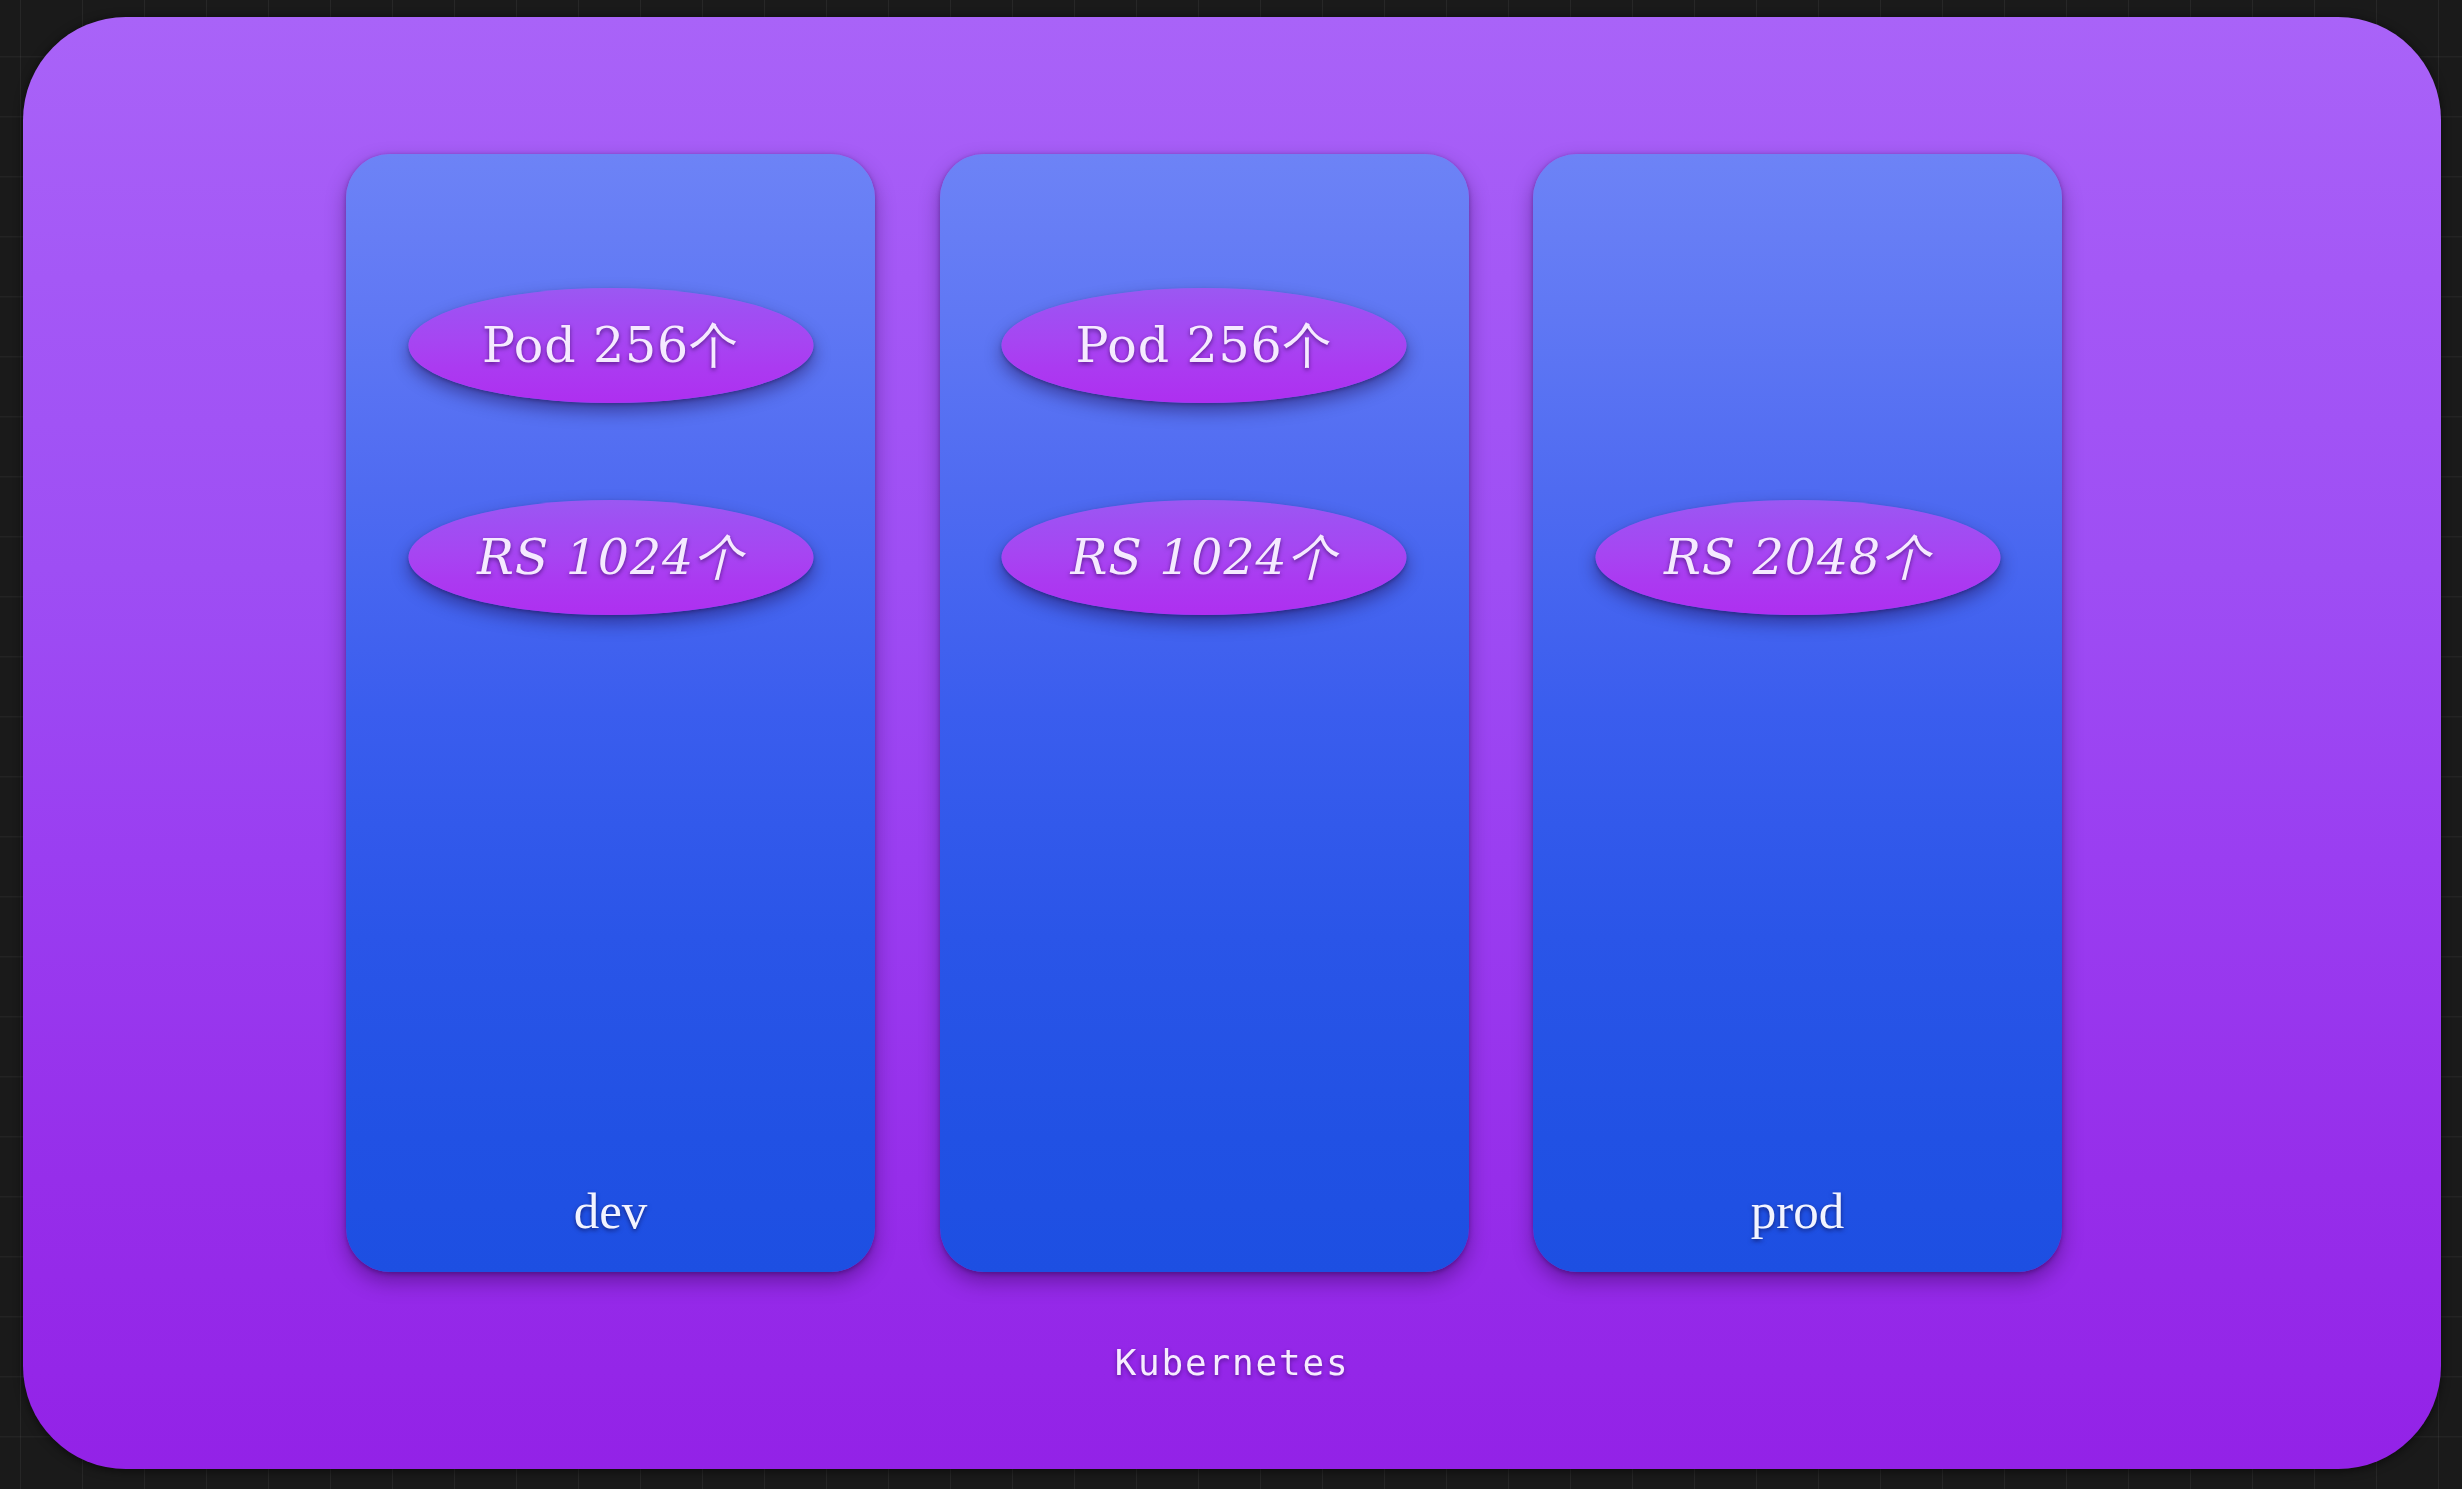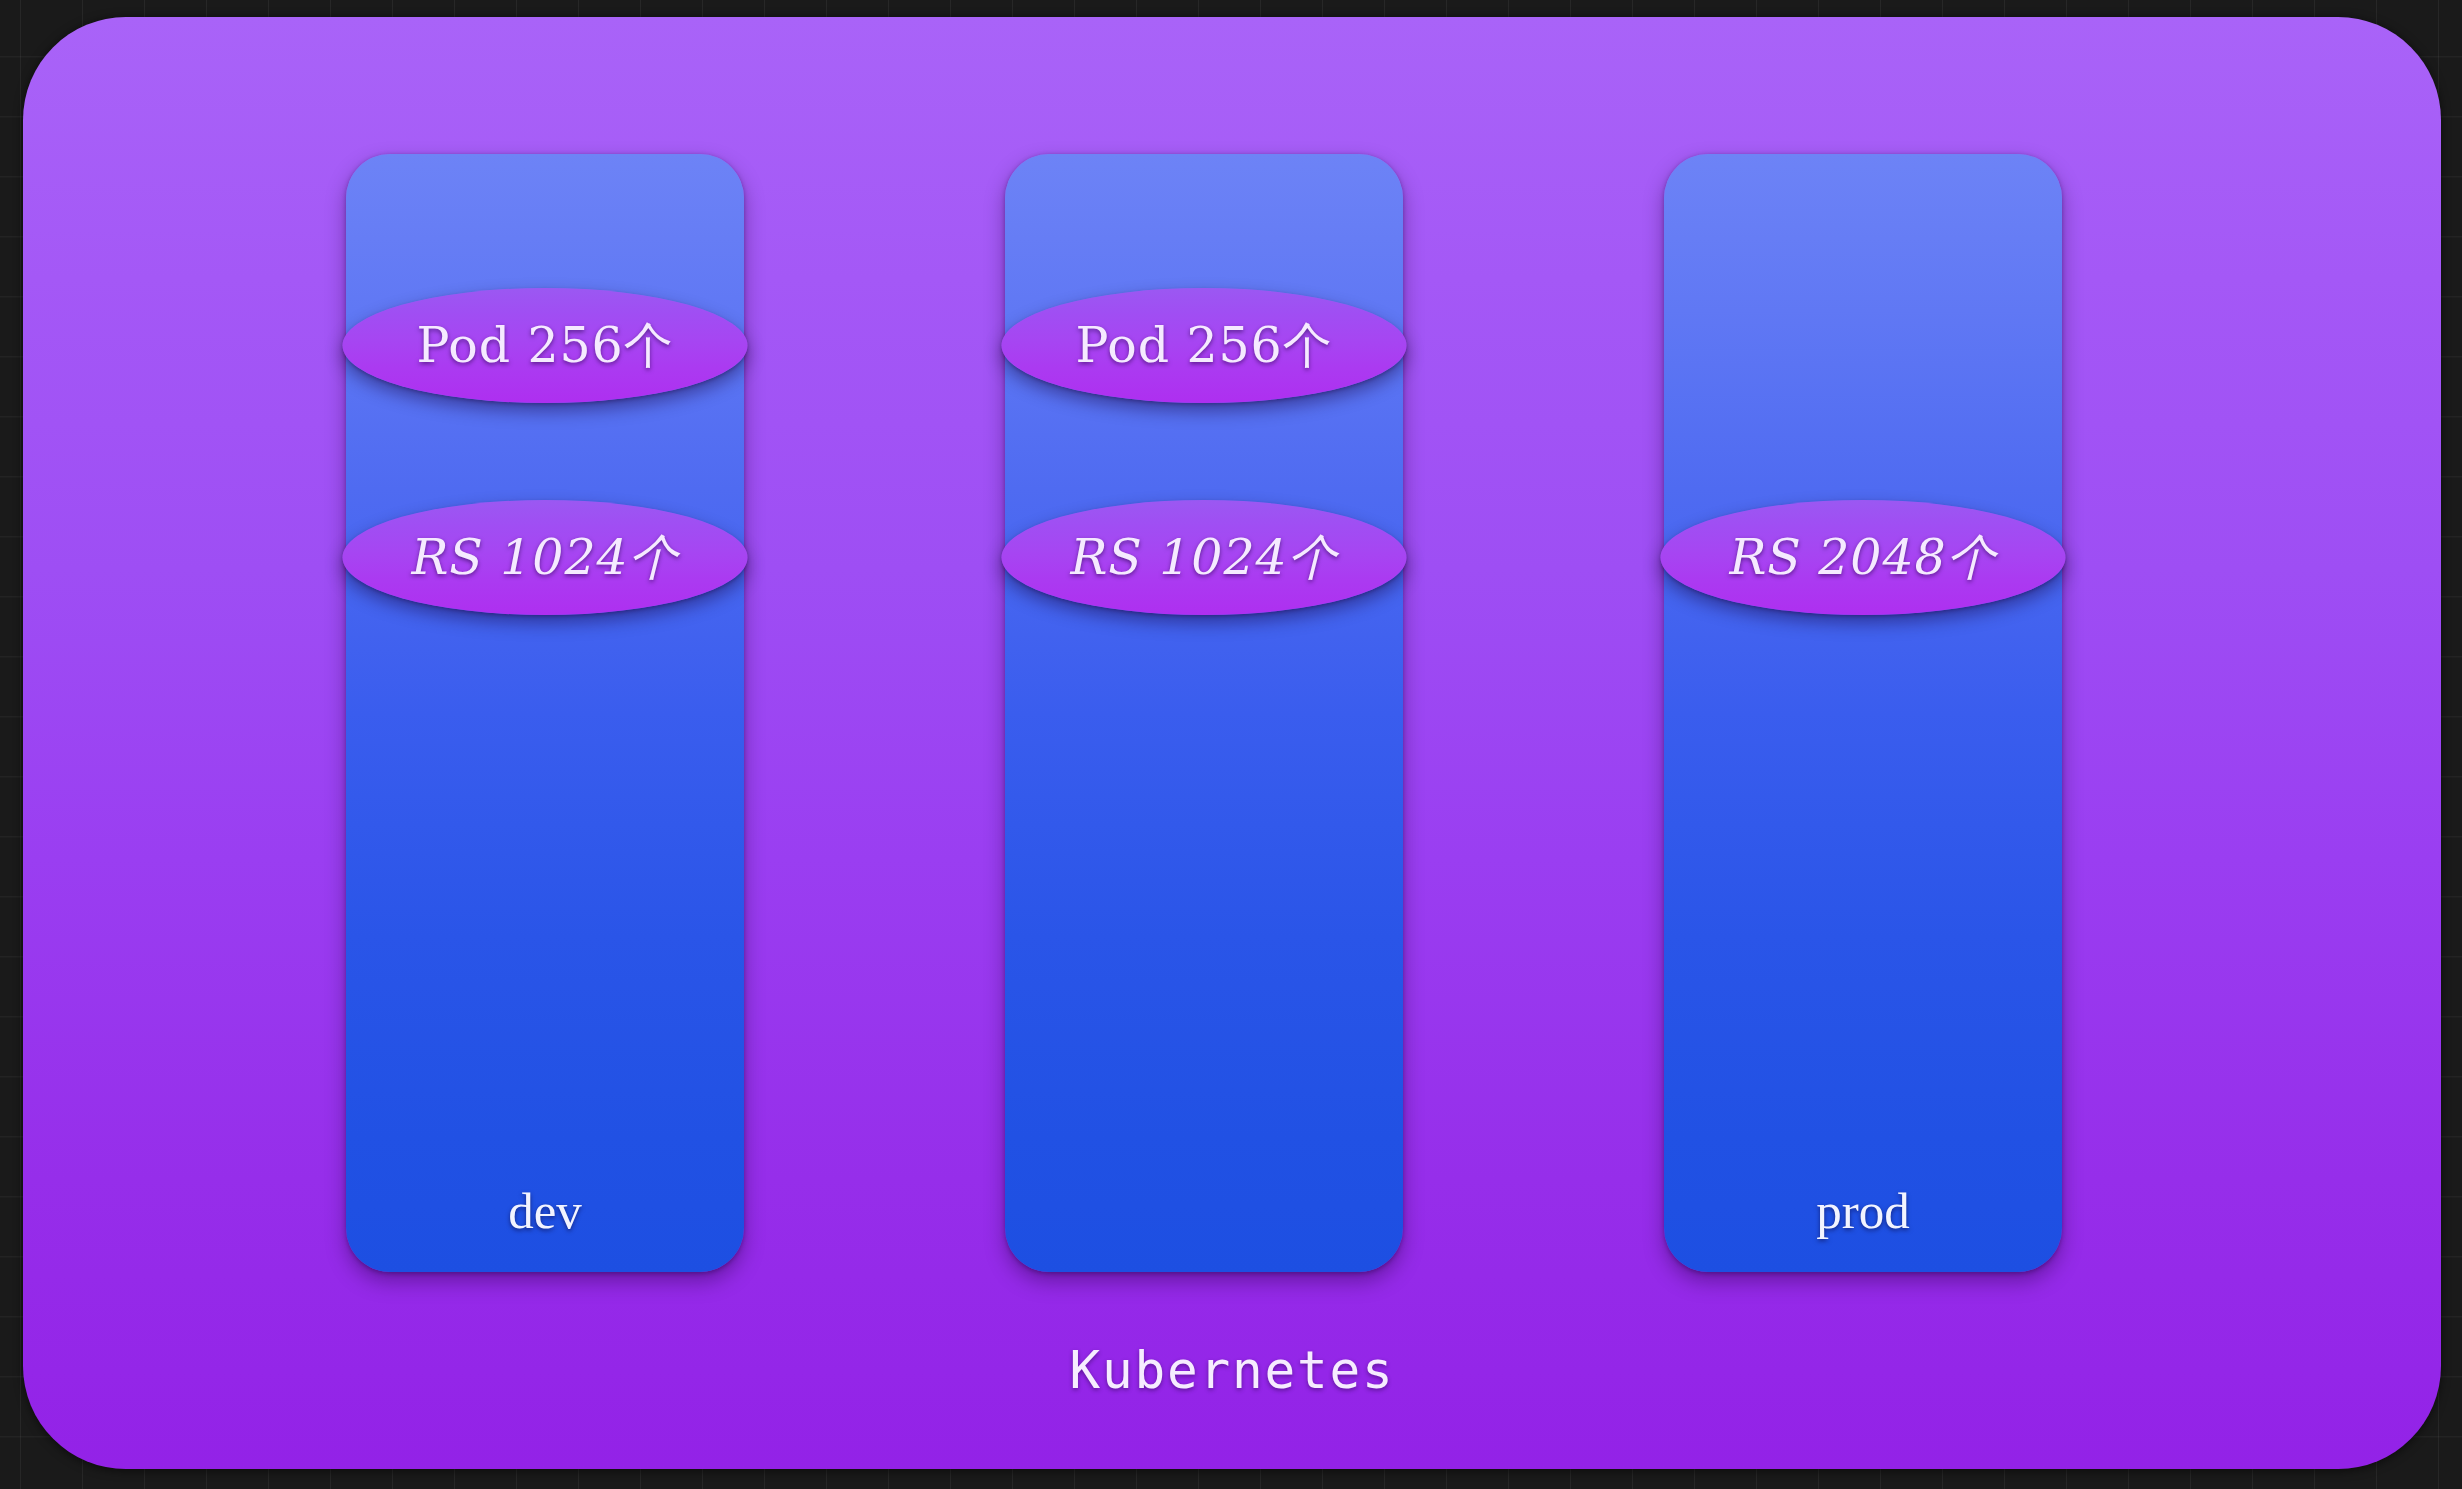--- a/index.html
+++ b/index.html
@@ -51,21 +51,21 @@
     left: 323px;
     top: 137px;
     width: 1716px;
     height: 1118px;
     display: flex;
     justify-content: space-between;
   }
 
   .ns-card {
     position: relative;
-    width: 398px;
+    width: 529px;
     height: 1118px;
     border-radius: 44px;
     background: linear-gradient(180deg,
         #6d83f6 0%,
         #6078f4 14%,
         #4f6bf1 30%,
         #3a5dee 50%,
         #2a55e8 70%,
         #2151e4 88%,
         #1d4fe2 100%);
@@ -126,21 +126,21 @@
   }
 
   
   #cluster-caption {
     position: absolute;
     left: 0;
     right: 0;
     top: 1328px;
     text-align: center;
     font-family: "DejaVu Sans Mono", "Liberation Mono", monospace;
-    font-size: 51px;
+    font-size: 36px;
     letter-spacing: 1.8px;
     color: #f6ecff;
     text-shadow: 0 1.8px 4.6px rgba(30, 0, 60, 0.45);
     line-height: 1;
   }
 </style>
 </head>
 <body>
 
 <div id="canvas">

